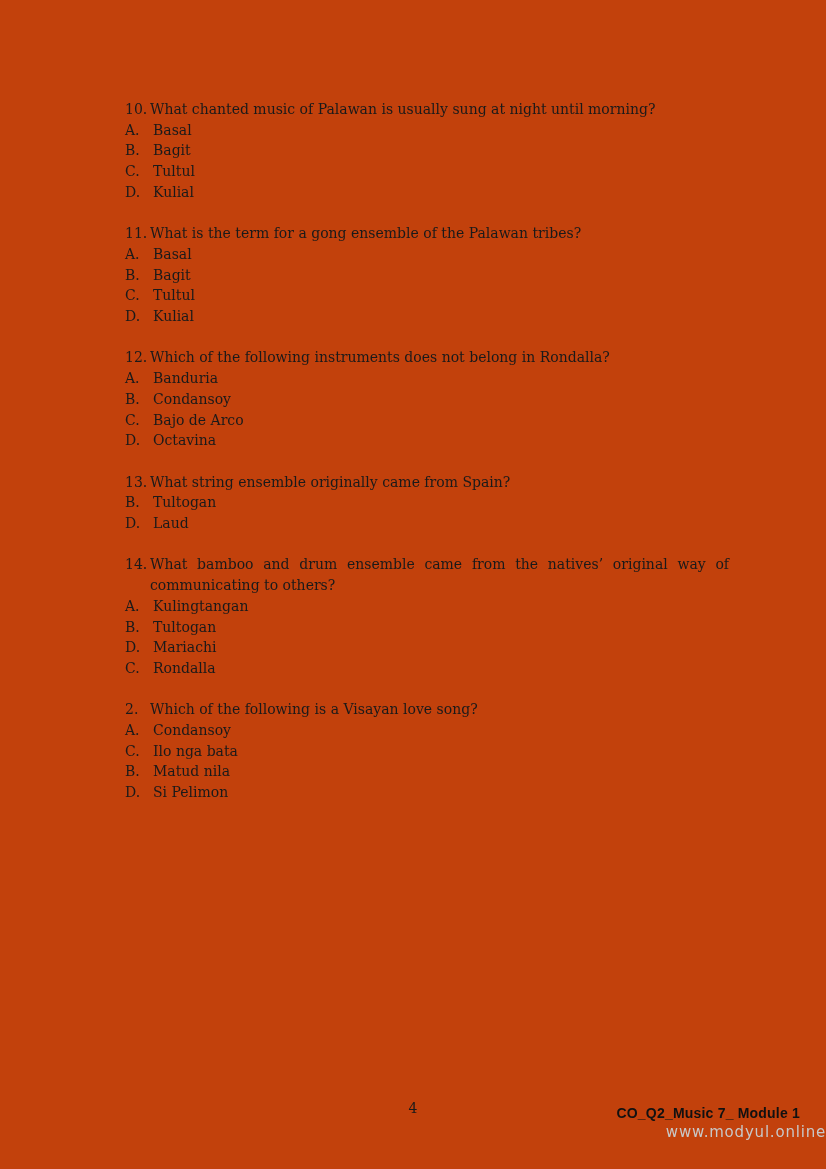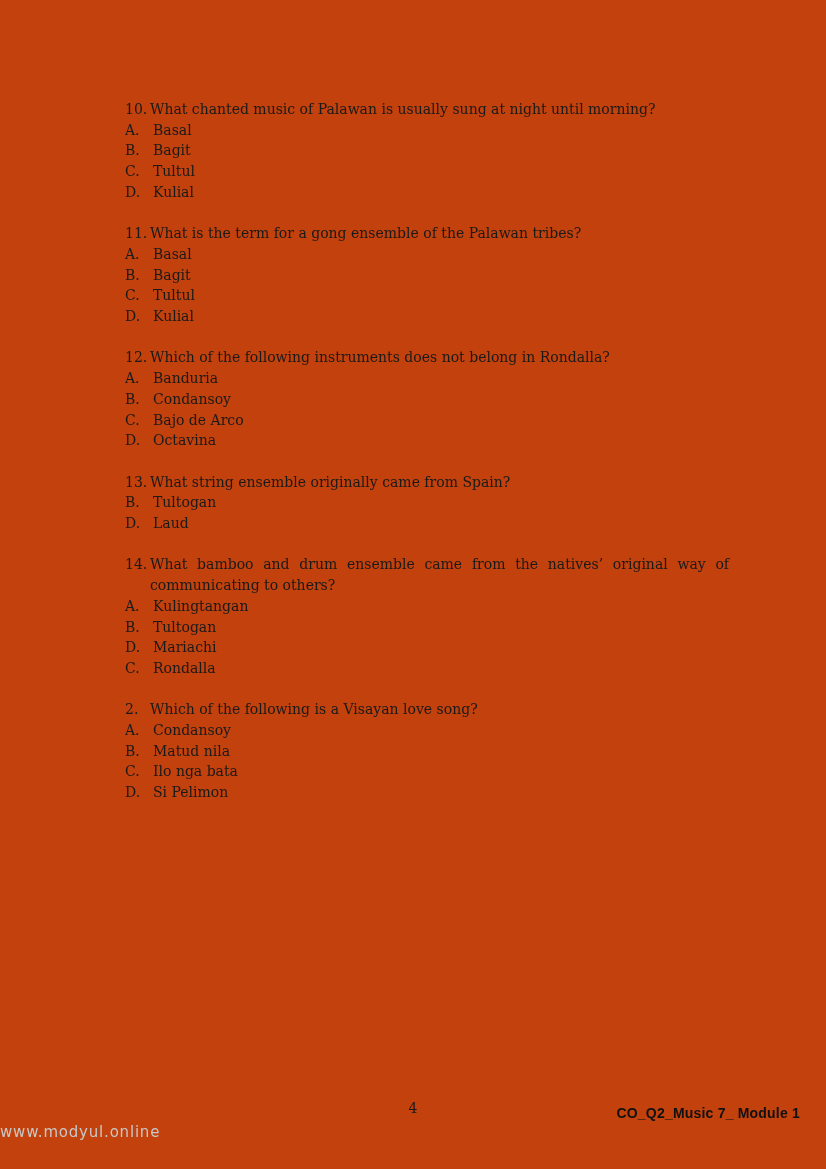--- a/index.html
+++ b/index.html
@@ -50,21 +50,21 @@
     top: 1100px;
     text-align: center;
     font-size: 14px;
     color: #1a1a1a;
   }
   .watermark {
     position: absolute;
     left: 0;
     right: 0;
     top: 1123px;
-    text-align: left;
+    text-align: right;
     font-family: "DejaVu Sans", "Liberation Sans", sans-serif;
     font-size: 15px;
     letter-spacing: 0.8px;
     color: #c8c8c8;
   }
   .module-label {
     position: absolute;
     right: 26px;
     top: 1105px;
     font-family: "Liberation Sans", "DejaVu Sans", sans-serif;
@@ -137,22 +137,22 @@
           <div class="option"><span class="opt-letter">C.</span><span class="opt-text">Rondalla</span></div>
         </div>
   </div>
 
   <div class="question">
     <div class="q-line">
       <span class="q-num">2.</span><span class="q-text">Which of the following is a Visayan love song?</span>
     </div>
     <div class="options">
           <div class="option"><span class="opt-letter">A.</span><span class="opt-text">Condansoy</span></div>
+          <div class="option"><span class="opt-letter">C.</span><span class="opt-text">Ilo nga bata</span></div>
           <div class="option"><span class="opt-letter">B.</span><span class="opt-text">Matud nila</span></div>
-          <div class="option"><span class="opt-letter">C.</span><span class="opt-text">Ilo nga bata</span></div>
           <div class="option"><span class="opt-letter">D.</span><span class="opt-text">Si Pelimon</span></div>
         </div>
   </div>
 </div>
 
   <div class="page-number">4</div>
 
   <div class="watermark">www.modyul.online</div>
 
   <div class="module-label">CO_Q2_Music 7_ Module 1</div>

